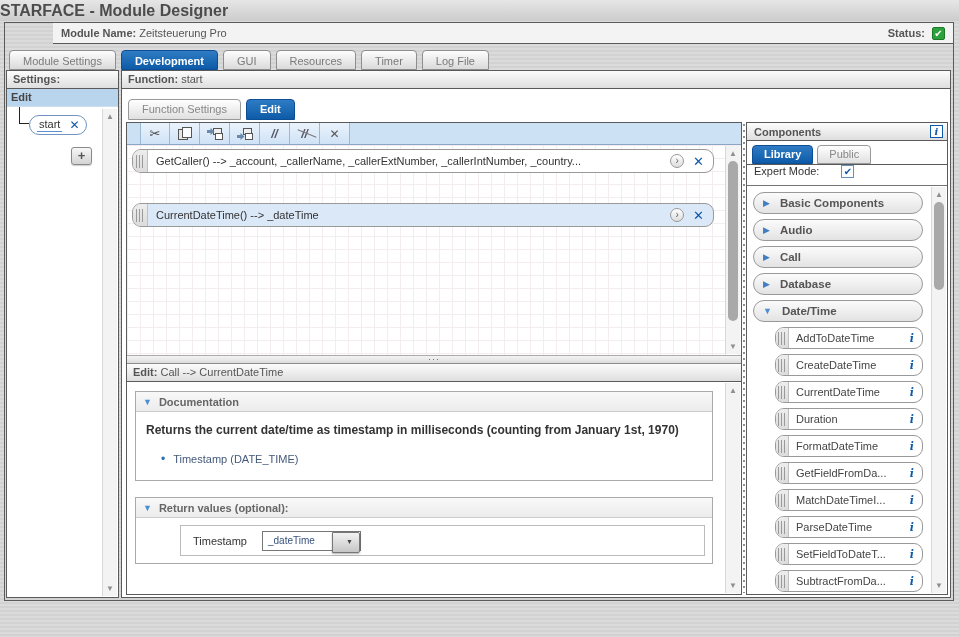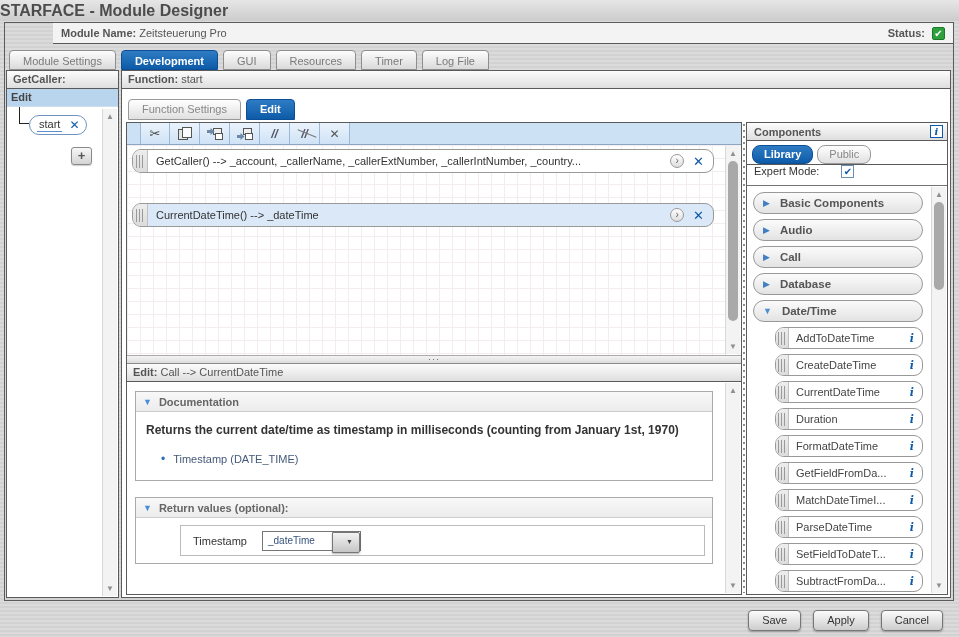--- a/index.html
+++ b/index.html
@@ -140,21 +140,21 @@
   .components-panel { position: absolute; right: 2px; top: 2px; width: 202px; bottom: 2px;
                       border: 1px solid #5a5a5a; background: #fff; display: flex; flex-direction: column; }
   .comp-hd { height: 18px; background: linear-gradient(#fcfcfc, #dedede); border-bottom: 1px solid #5a5a5a;
              display: flex; align-items: center; font-weight: bold; color: #555; padding: 0 4px 0 7px; }
   .comp-hd .t { flex: 1; }
   .i-box { width: 13px; height: 13px; border: 1px solid var(--accent-blue, #0d5aa8); background: #fff;
            color: var(--accent-blue, #0d5aa8); font-weight: bold; font-style: italic; font-size: 10px;
            line-height: 11px; text-align: center; font-family: "DejaVu Serif", serif; }
   .comp-tabs { height: 24px; border-bottom: 1px solid #5a5a5a; display: flex; align-items: flex-end;
                padding-left: 5px; gap: 4px; background: #fff; }
-  .comp-tabs .sub-tab { height: 19px; line-height: 17px; padding: 0 11px; border-radius: 8px; }
+  .comp-tabs .sub-tab { height: 19px; line-height: 17px; padding: 0 11px; }
   .expert-row { height: 21px; border-bottom: 1px solid #737373; display: flex; align-items: flex-start;
                 gap: 22px; padding-left: 7px; color: #333; background: #fff; }
   .chk-blue { width: 13px; height: 13px; border: 1px solid #6a8fba; background: #fff;
               color: var(--accent-blue, #0d5aa8); font-size: 10px; line-height: 11px; text-align: center; }
   .comp-list { flex: 1; position: relative; padding: 6px 24px 6px 6px; overflow: hidden; }
   .comp-group-hd { height: 22px; border: 1px solid #999; border-radius: 11px; margin-bottom: 5px;
                    background: linear-gradient(#fbfbfb, #e3e3e3); display: flex; align-items: center;
                    gap: 10px; padding-left: 9px; font-weight: bold; font-size: 11.5px; color: #555; }
   .comp-item { height: 22px; border: 1px solid #999; border-radius: 9px; margin: 0 0 5px 22px;
                background: #fff; display: flex; align-items: center; overflow: hidden; }
@@ -189,21 +189,21 @@
     <div class="main-tabs" id="main-tabs">
         <div class="main-tab">Module Settings</div>
         <div class="main-tab active">Development</div>
         <div class="main-tab">GUI</div>
         <div class="main-tab">Resources</div>
         <div class="main-tab">Timer</div>
         <div class="main-tab">Log File</div>
       </div>
 
     <div class="functions-panel">
-      <div class="panel-hd">GetCaller:</div>
+      <div class="panel-hd">Settings:</div>
       <div class="fn-edit-row">Edit</div>
       <div class="fn-tree">
         <div class="tree-line"></div>
         <div class="start-pill">
           <span class="start-label">start</span>
           <span class="x-blue">✕</span>
         </div>
         <div class="plus-btn">+</div>
         <div class="vscroll">
           <div class="arr up">▲</div>
@@ -439,19 +439,14 @@
                 <span class="label">SubtractFromDa...</span>
                 <span class="i-txt">i</span>
               </div>
             </div>
         </div>
 
       </div>
     </div>
   </div>
 
-  <div class="footer-btns">
-    <div class="btn">Save</div>
-    <div class="btn">Apply</div>
-    <div class="btn">Cancel</div>
-  </div>
 
 </div>
 
 </body></html>

